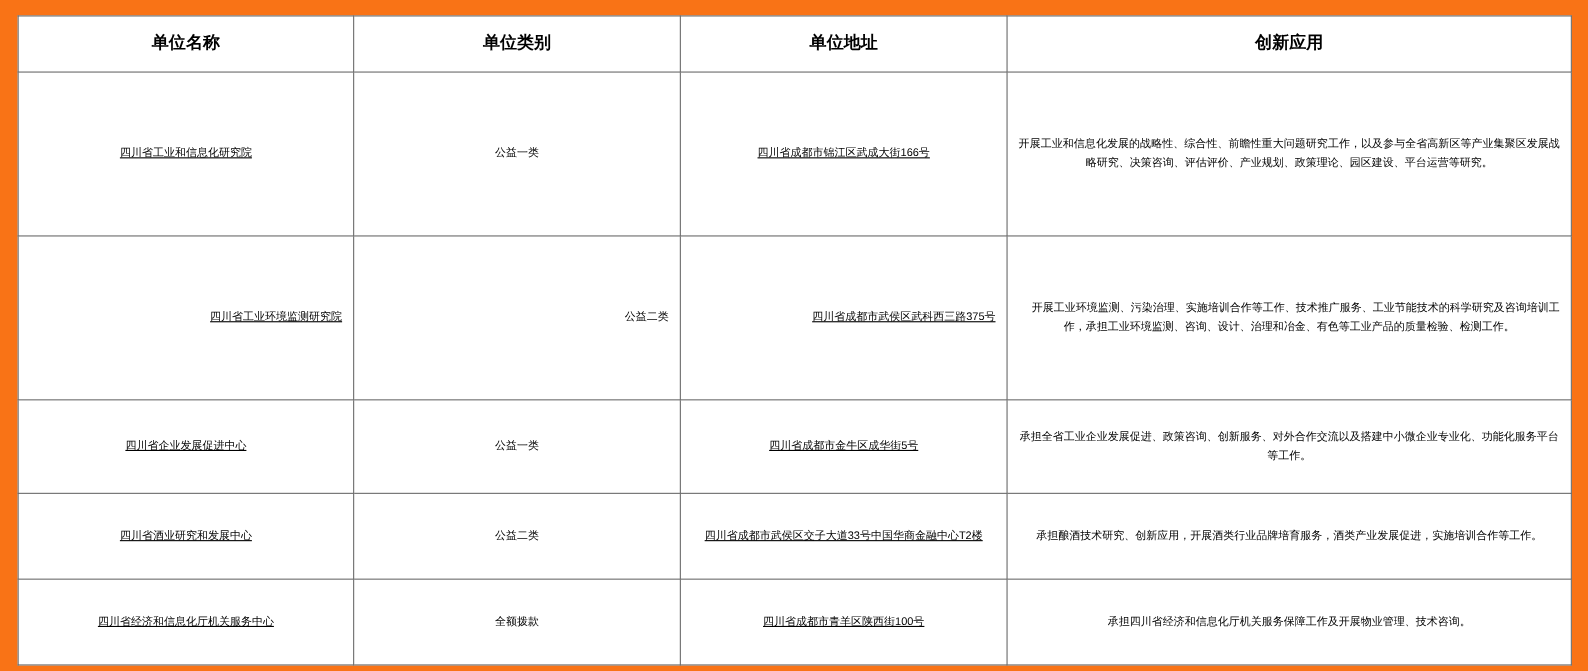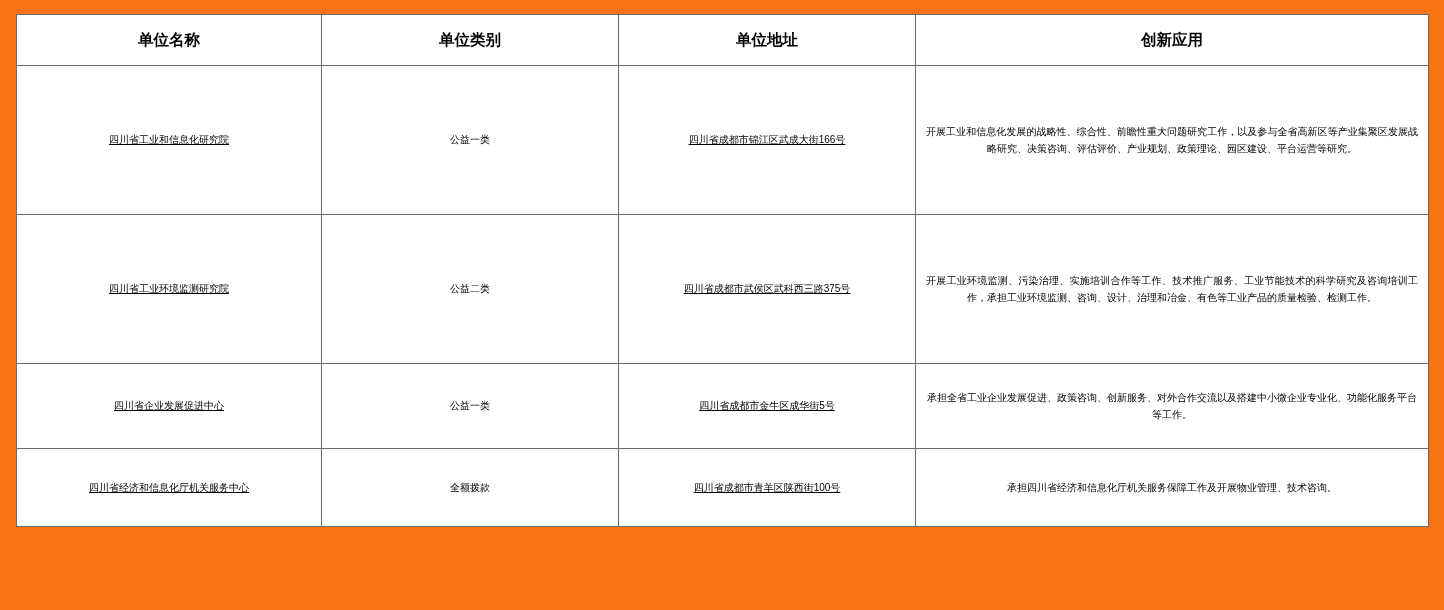--- a/index.html
+++ b/index.html
@@ -59,21 +59,21 @@
   td.cell-addr {
     text-align: center;
     text-decoration: underline;
   }
   td.cell-func {
     text-align: justify;
     text-align-last: center;
     padding: 8px 14px;
   }
   tr.row-1 td { height: 136px; }
-  tr.row-2 td { height: 136px; }
+  tr.row-2 td { height: 136px; text-align: right; }
   tr.row-3 td { height: 72px; text-align: center; }
   tr.row-4 td { height: 65px; }
   tr.row-5 td { height: 65px; }
   tr.row-6 td { height: 65px; }
 </style>
 </head>
 <body>
 
 <div class="page">
   <table class="unit-table">
@@ -103,20 +103,26 @@
         <td class="cell-type">公益二类</td>
         <td class="cell-addr">四川省成都市武侯区武科西三路375号</td>
         <td class="cell-func">开展工业环境监测、污染治理、实施培训合作等工作、技术推广服务、工业节能技术的科学研究及咨询培训工作，承担工业环境监测、咨询、设计、治理和冶金、有色等工业产品的质量检验、检测工作。</td>
       </tr>
       <tr class="row-3">
         <td class="cell-name">四川省企业发展促进中心</td>
         <td class="cell-type">公益一类</td>
         <td class="cell-addr">四川省成都市金牛区成华街5号</td>
         <td class="cell-func">承担全省工业企业发展促进、政策咨询、创新服务、对外合作交流以及搭建中小微企业专业化、功能化服务平台等工作。</td>
       </tr>
+      <tr class="row-5">
+        <td class="cell-name">四川省酒业研究和发展中心</td>
+        <td class="cell-type">公益二类</td>
+        <td class="cell-addr">四川省成都市武侯区交子大道33号中国华商金融中心T2楼</td>
+        <td class="cell-func">承担酿酒技术研究、创新应用，开展酒类行业品牌培育服务，酒类产业发展促进，实施培训合作等工作。</td>
+      </tr>
       <tr class="row-6">
         <td class="cell-name">四川省经济和信息化厅机关服务中心</td>
         <td class="cell-type">全额拨款</td>
         <td class="cell-addr">四川省成都市青羊区陕西街100号</td>
         <td class="cell-func">承担四川省经济和信息化厅机关服务保障工作及开展物业管理、技术咨询。</td>
       </tr>
     </tbody>
   </table>
 </div>
 

